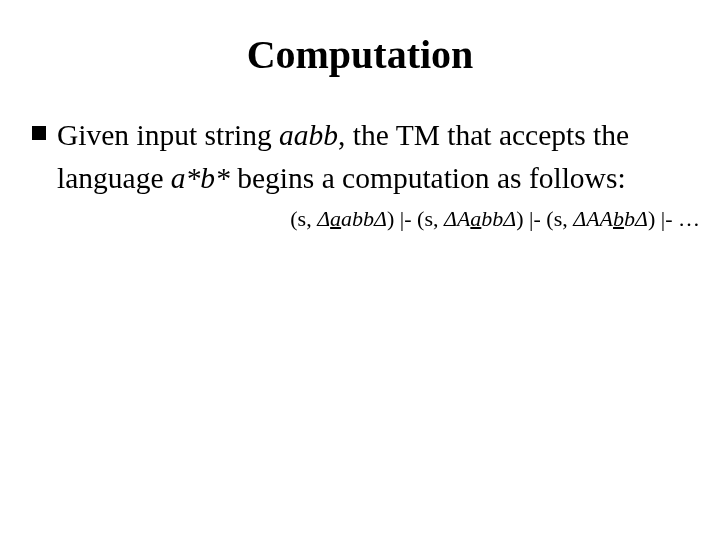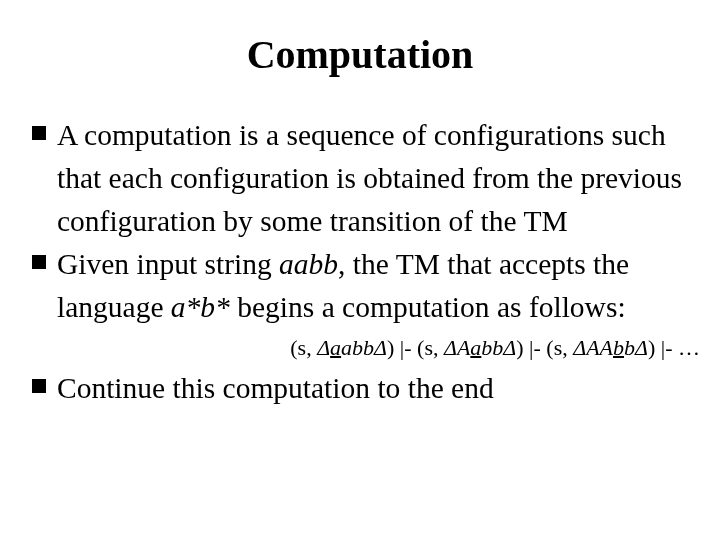--- a/index.html
+++ b/index.html
@@ -88,31 +88,23 @@
 </style>
 </head>
 <body>
 
 <div class="slide">
 
   <div class="slide-title">Computation</div>
 
   <div class="body-block">
 
-    <div class="bullet-item">
-      <span class="bullet-marker"></span>
-      <span class="bullet-text">A computation is a sequence of configurations such that each configuration is obtained from the previous configuration by some transition of the TM</span>
-    </div>
 
     <div class="bullet-item">
       <span class="bullet-marker"></span>
       <span class="bullet-text"><span>Given input string </span><span class="it">aabb</span><span>, the TM that accepts the language </span><span class="it">a*b*</span><span> begins a computation as follows:</span></span>
     </div>
 
     <div class="config-line"><span>(s, </span><span class="it">Δ</span><span class="it-u">a</span><span class="it">abb</span><span class="it">Δ</span><span>) |- (s, </span><span class="it">ΔA</span><span class="it-u">a</span><span class="it">bb</span><span class="it">Δ</span><span>) |- (s, </span><span class="it">ΔAA</span><span class="it-u">b</span><span class="it">b</span><span class="it">Δ</span><span>) |- …</span></div>
 
-    <div class="bullet-item">
-      <span class="bullet-marker"></span>
-      <span class="bullet-text">Continue this computation to the end</span>
-    </div>
 
   </div>
 </div>
 
 </body></html>

